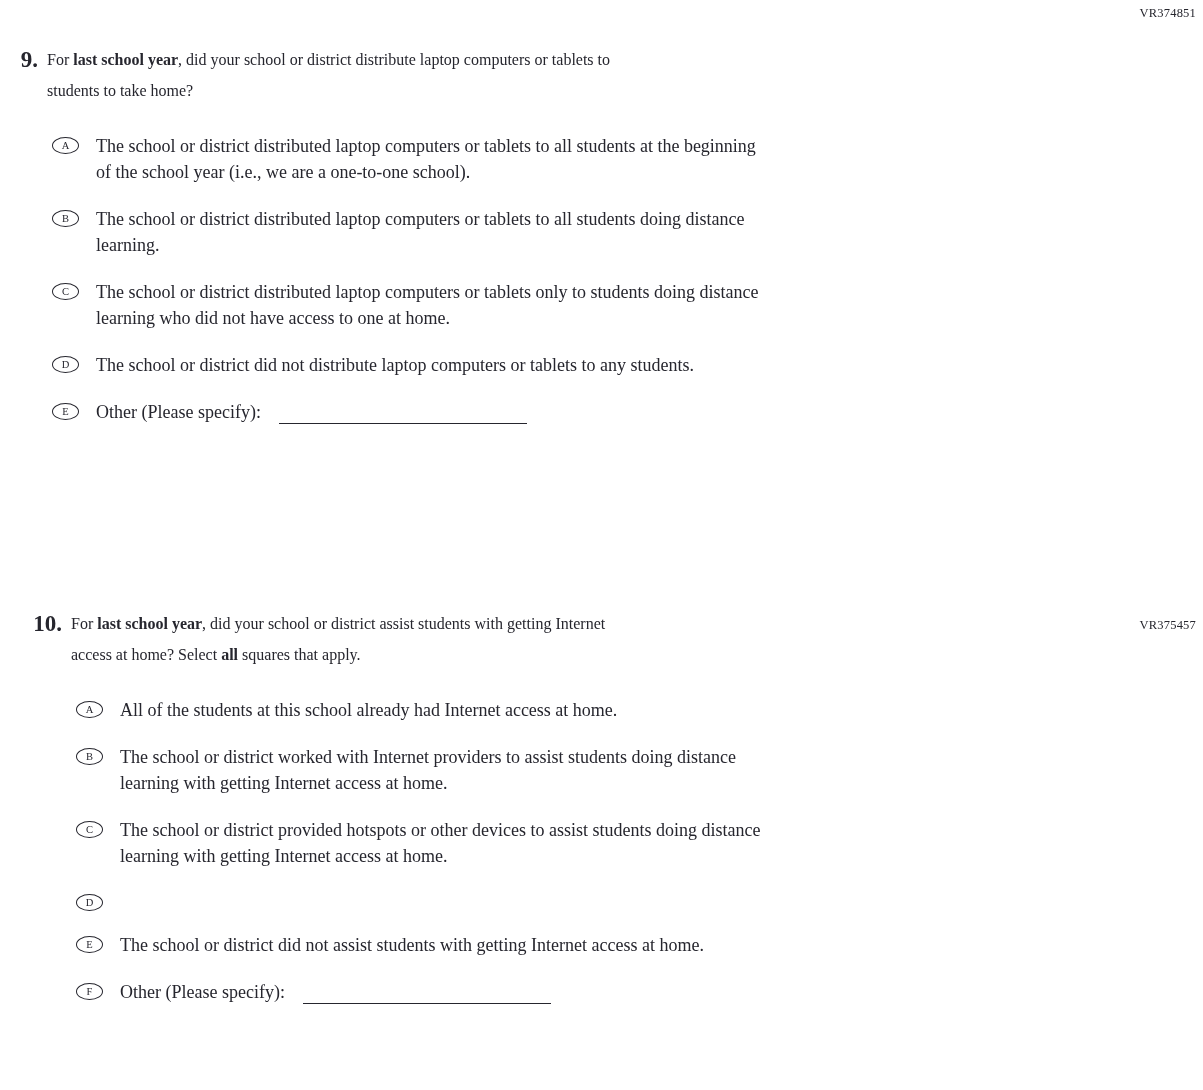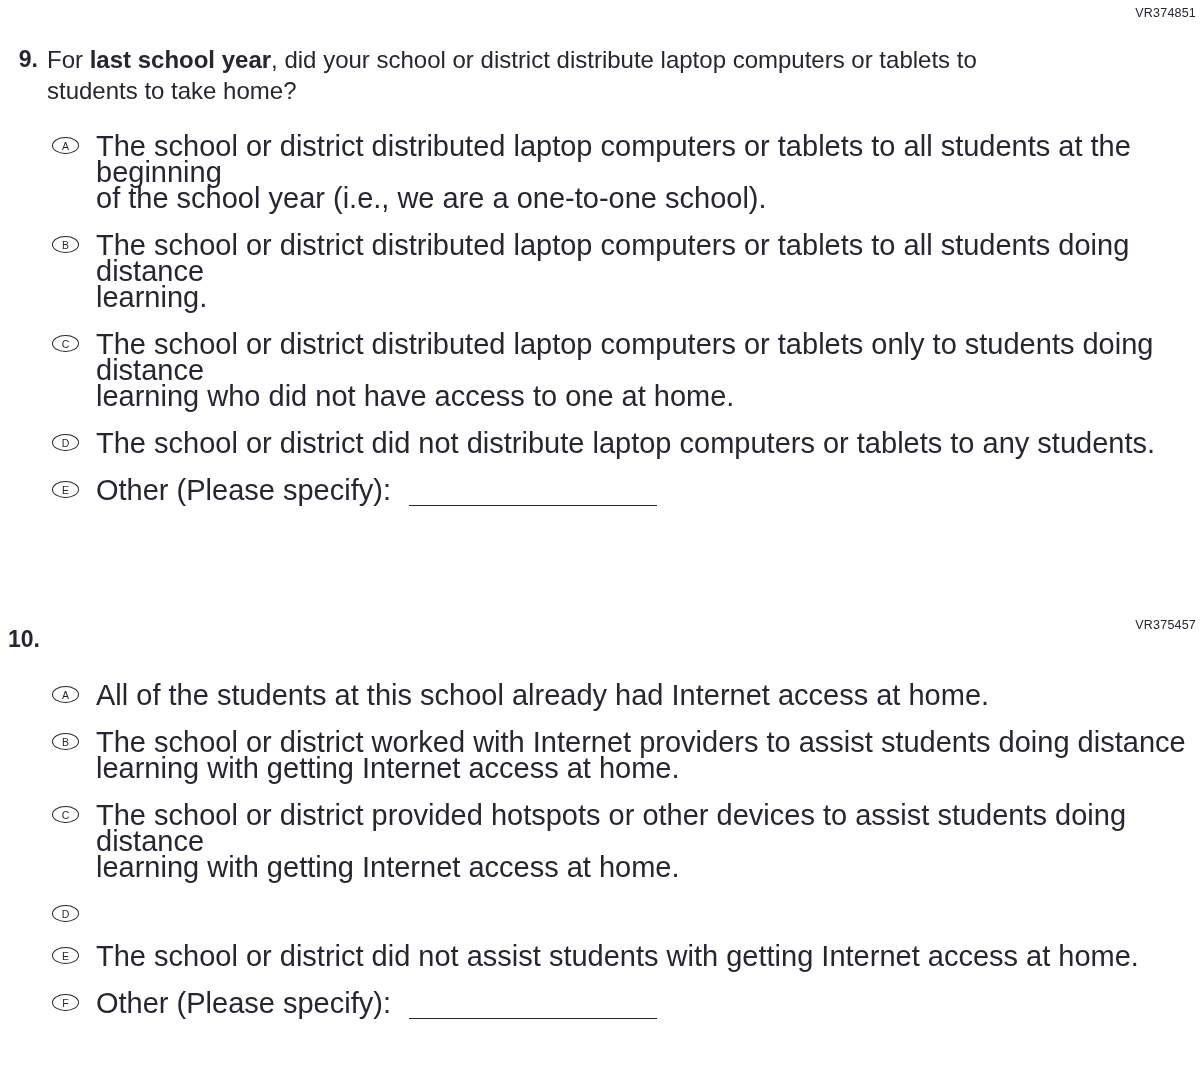--- a/index.html
+++ b/index.html
@@ -1,45 +1,45 @@
 <!DOCTYPE html>
 <html><head>
 <meta charset="utf-8">
 <style>
   html,body{margin:0;padding:0;background:#ffffff;}
   .page{
     position:relative;
     width:1203px;height:1090px;
     background:#ffffff;
-    font-family:Liberation Sans, sans-serif;
+    font-family:Liberation Serif, serif;
     color:#26262e;
     overflow:hidden;
   }
   .code{
     position:absolute;
     right:7px;
     font-size:12.5px;
     letter-spacing:0.2px;
     color:#26262e;
   }
   .c1{top:6px;}
   .c2{top:574px;margin-top:44px;}
   .q{position:absolute;left:8px;right:8px;}
   .q9{top:44px;}
-  .q10{top:624px;}
+  .q10{top:608px;margin-left:24px;}
   .qhead{display:flex;align-items:flex-start;}
   .qnum{
     width:30px;flex:0 0 30px;
     text-align:right;
     font-weight:bold;
     font-size:23px;line-height:31px;
   }
   .qtext{
     margin-left:9px;
-    font-size:24px;line-height:31px;
+    font-size:16px;line-height:31px;
     white-space:pre-line;
   }
   .qtext b{font-weight:bold;}
   .opts{margin-top:27px;margin-left:44px;}
   .opt{
     display:flex;align-items:flex-start;
     margin-bottom:21px;
   }
   .bubble{
     flex:0 0 25px;
@@ -53,21 +53,21 @@
     background:#ffffff;
   }
   .bl{
     font-size:10.5px;
     line-height:1;
     padding-top:1px;
     color:#26262e;
   }
   .otext{
     margin-left:17px;
-    font-size:29px;line-height:26px;
+    font-size:18px;line-height:26px;
     white-space:pre-line;
   }
   .blank{
     display:inline-block;
     width:248px;
     margin-left:18px;
     border-bottom:1.4px solid #26262e;
     vertical-align:-6px;
     height:1px;
   }
@@ -126,20 +126,22 @@
       </div>
 
     </div>
   </section>
 
   <div class="code c2">VR375457</div>
 
   <section class="q q10">
     <div class="qhead">
       <span class="qnum">10.</span>
+      <div class="qtext"><span>For </span><b>last school year</b><span>, did your school or district assist students with getting Internet
+access at home? Select </span><b>all</b><span> squares that apply.</span></div>
     </div>
     <div class="opts">
 
       <div class="opt">
         <span class="bubble">
             <span class="bl">A</span>
           </span>
         <div class="otext">All of the students at this school already had Internet access at home.</div>
       </div>
 

